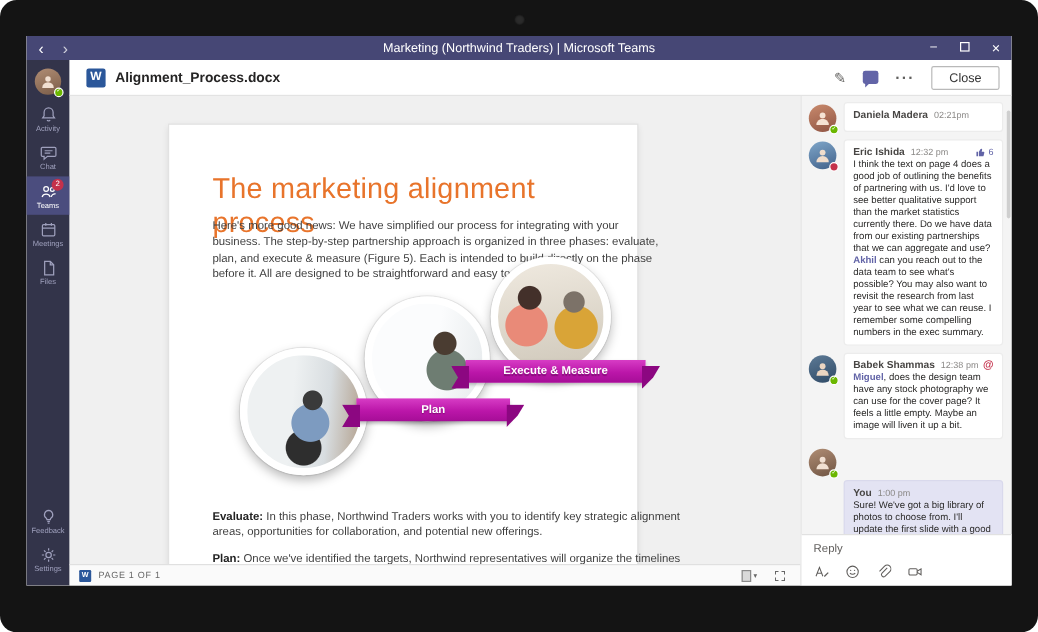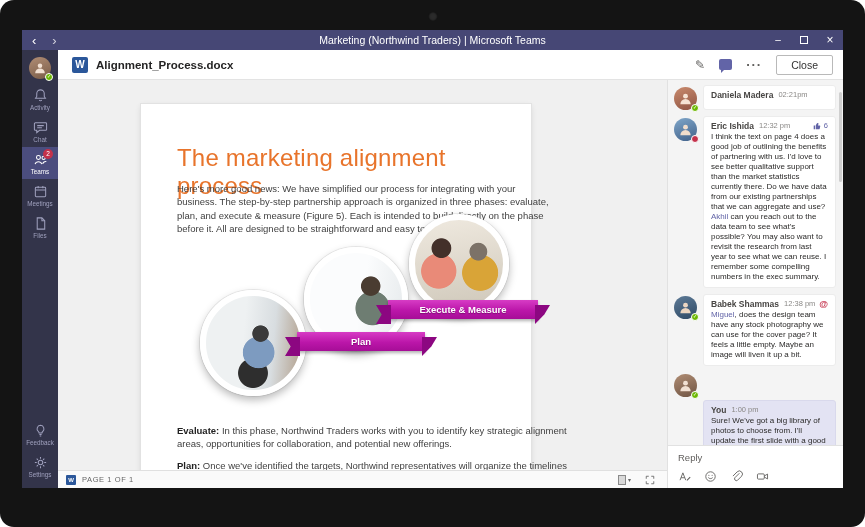--- a/index.html
+++ b/index.html
@@ -102,29 +102,29 @@
   .chat-scrollbar { position:absolute; right:1px; top:12px; width:3px; height:90px; border-radius:2px; background:#cfcfcf; }
   .msg-row { display:flex; margin-bottom:6px; }
   .msg-avatar { position:relative; width:23px; height:23px; border-radius:50%; flex:0 0 auto; margin-right:6px; margin-top:2px; display:flex; align-items:center; justify-content:center; }
   .msg-avatar svg { width:15px; height:15px; }
   .av-daniela { background:linear-gradient(160deg,#c98a6d,#8f5443); }
   .av-eric { background:linear-gradient(160deg,#7fa6c9,#41618a); }
   .av-babek { background:linear-gradient(160deg,#5d7a96,#2f4a66); }
   .av-you { background:linear-gradient(160deg,#b08d74,#6f5443); }
   .msg-card { flex:1; background:#fff; border:1px solid #ececec; border-radius:3px; padding:4px 7px 5px; cursor:pointer; }
   .msg-card.self { background:#e3e3f3; border-color:#d9d9ec;margin-top:28px; }
-  .msg-head { display:flex; align-items:flex-start; margin-bottom:1px; }
+  .msg-head { display:flex; align-items:flex-end; margin-bottom:1px; }
   .msg-author { font-size:8.5px; font-weight:bold; color:#484644; }
   .msg-time { font-size:7.5px; color:#8a8886; margin-left:5px; }
   .msg-meta { margin-left:auto; display:flex; align-items:center; gap:2px; }
   .likes-count { font-size:7.5px; color:var(--accent,#6264A7); }
   .likes-thumb svg { width:9px; height:9px; display:block; }
   .at-badge { font-size:9px; font-weight:bold; color:var(--badge-red,#C4314B); }
   .msg-body { font-size:8px; line-height:10px; color:#2b2a29; }
-  .mention { color:var(--accent,#6264A7); font-weight:normal; }
+  .mention { color:var(--accent,#6264A7); font-weight:bold; }
 
   .replybar { flex:0 0 auto; background:#fff; border-top:1px solid #e1e1e1; padding:6px 10px 5px; }
   .reply-input { font-size:9.5px; color:#605e5c; cursor:text; }
   .compose-icons { display:flex; gap:13px; margin-top:7px; }
   .compose-icons svg { width:13px; height:13px; display:block; cursor:pointer; }
 </style>
 </head>
 <body>
 
 <div class="device">

